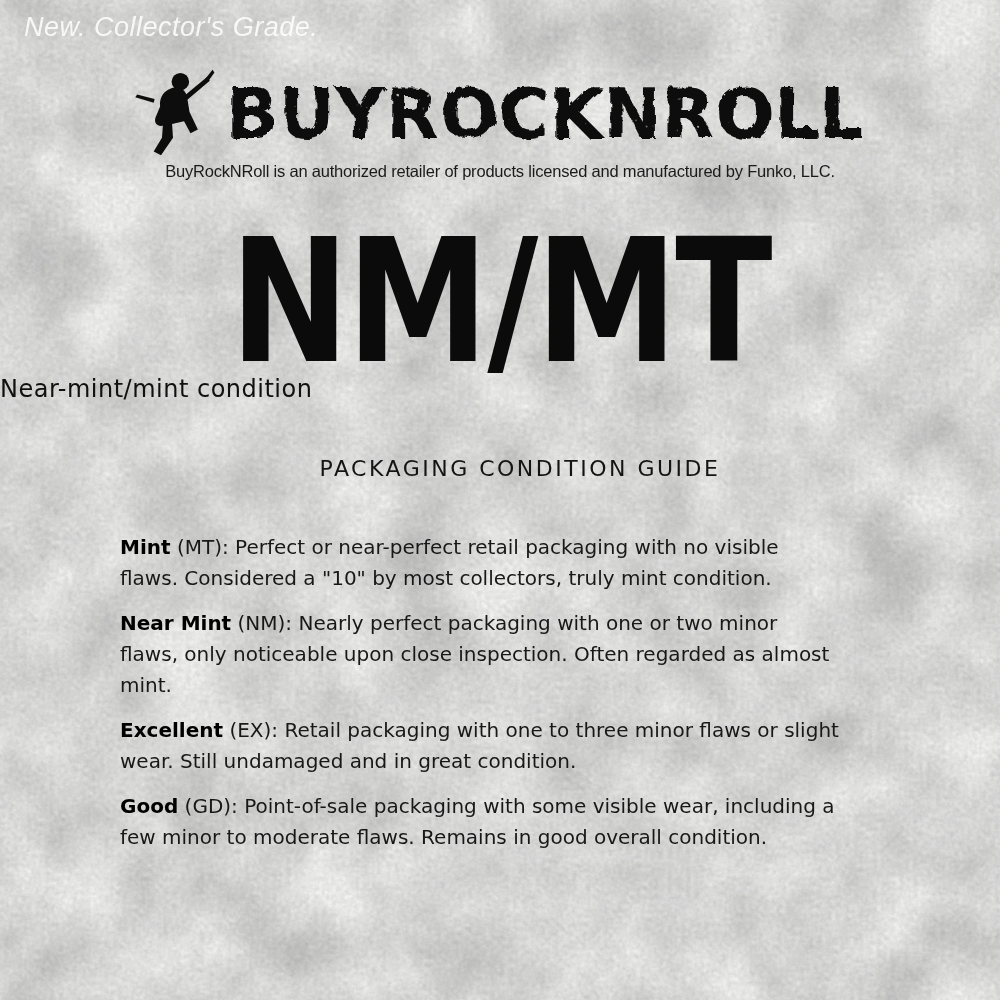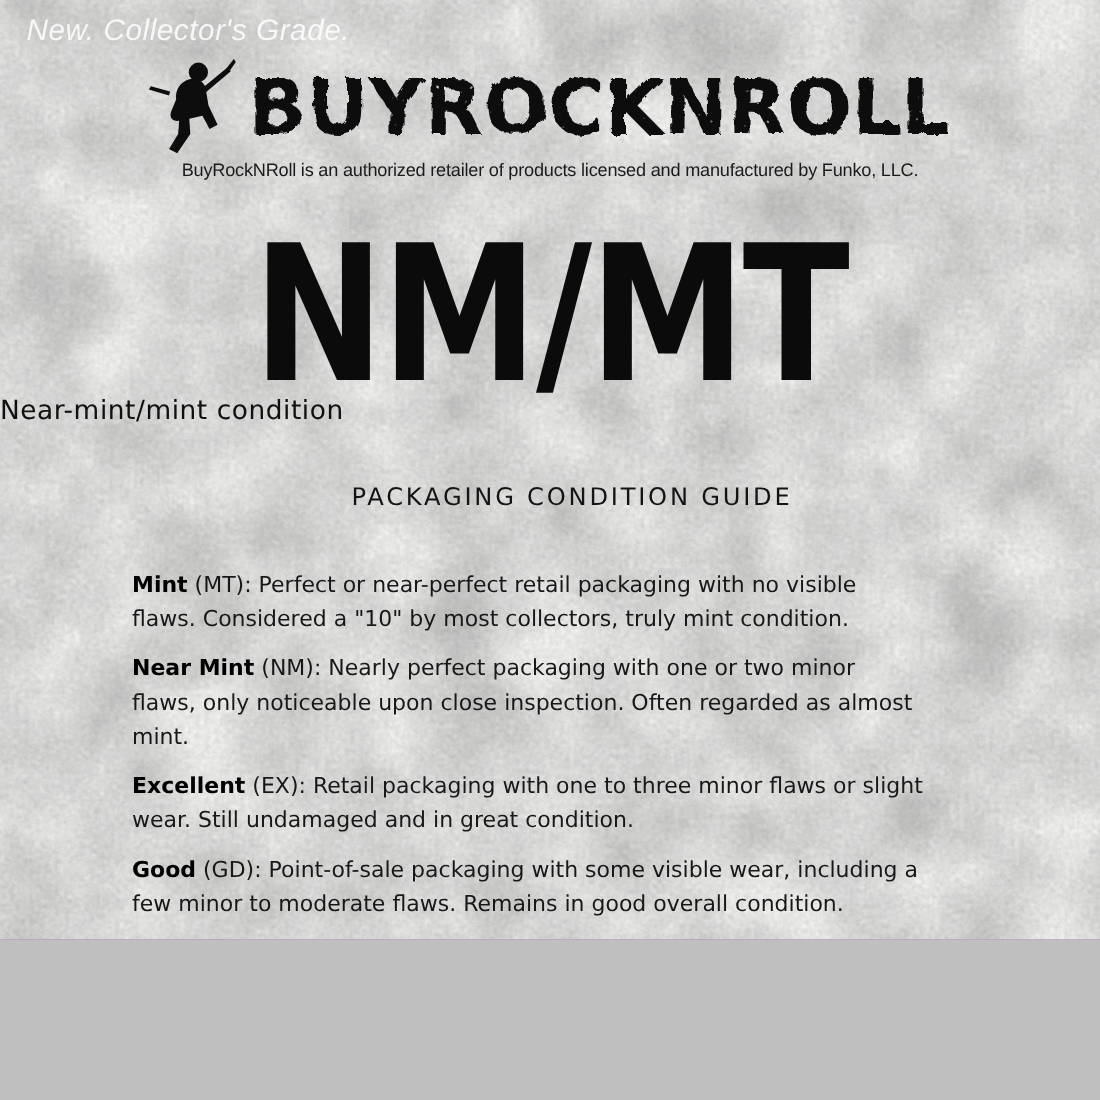--- a/index.html
+++ b/index.html
@@ -1,30 +1,30 @@
 <!DOCTYPE html>
 <html><head>
 <meta charset="utf-8">
 <style>
   html,body{margin:0;padding:0;background:#bfbfbf;}
   .page{
-    position:relative;width:1000px;height:854px;overflow:hidden;
-    background:#d946ef;color:#141414;
+    position:relative;width:1000px;height:1000px;overflow:hidden;
+    background:#3b82f6;color:#141414;
     font-family:"DejaVu Sans",sans-serif;
   }
   .texture{position:absolute;inset:0;width:100%;height:100%;display:block;}
   .content{position:relative;z-index:1;}
   .watermark{
     position:absolute;top:12px;left:24px;z-index:2;
     font-family:"Liberation Sans",sans-serif;font-style:italic;
     font-size:27px;letter-spacing:.5px;color:rgba(255,255,255,.85);
     white-space:nowrap;
   }
   .header{display:flex;flex-direction:column;align-items:center;padding-top:50px;}
-  .logo-row{display:flex;align-items:flex-start;gap:4px;}
+  .logo-row{display:flex;align-items:flex-start;gap:4px;margin-top:16px;}
   .logo-icon{width:86px;height:92px;flex:0 0 auto;}
   .logotype{display:block;margin-top:6px;}
   .tagline{
     font-family:"Liberation Sans",sans-serif;font-size:16.5px;
     letter-spacing:-.2px;color:#1b1b1b;margin-top:4px;
   }
   .hero{margin-top:40px;text-align:left;}
   .hero-code-svg{display:block;margin:0 auto;}
   .hero-label{font-size:24px;letter-spacing:.5px;color:#101010;margin-top:2px;}
   .guide{margin:53px 0 0 120px;width:800px;}

